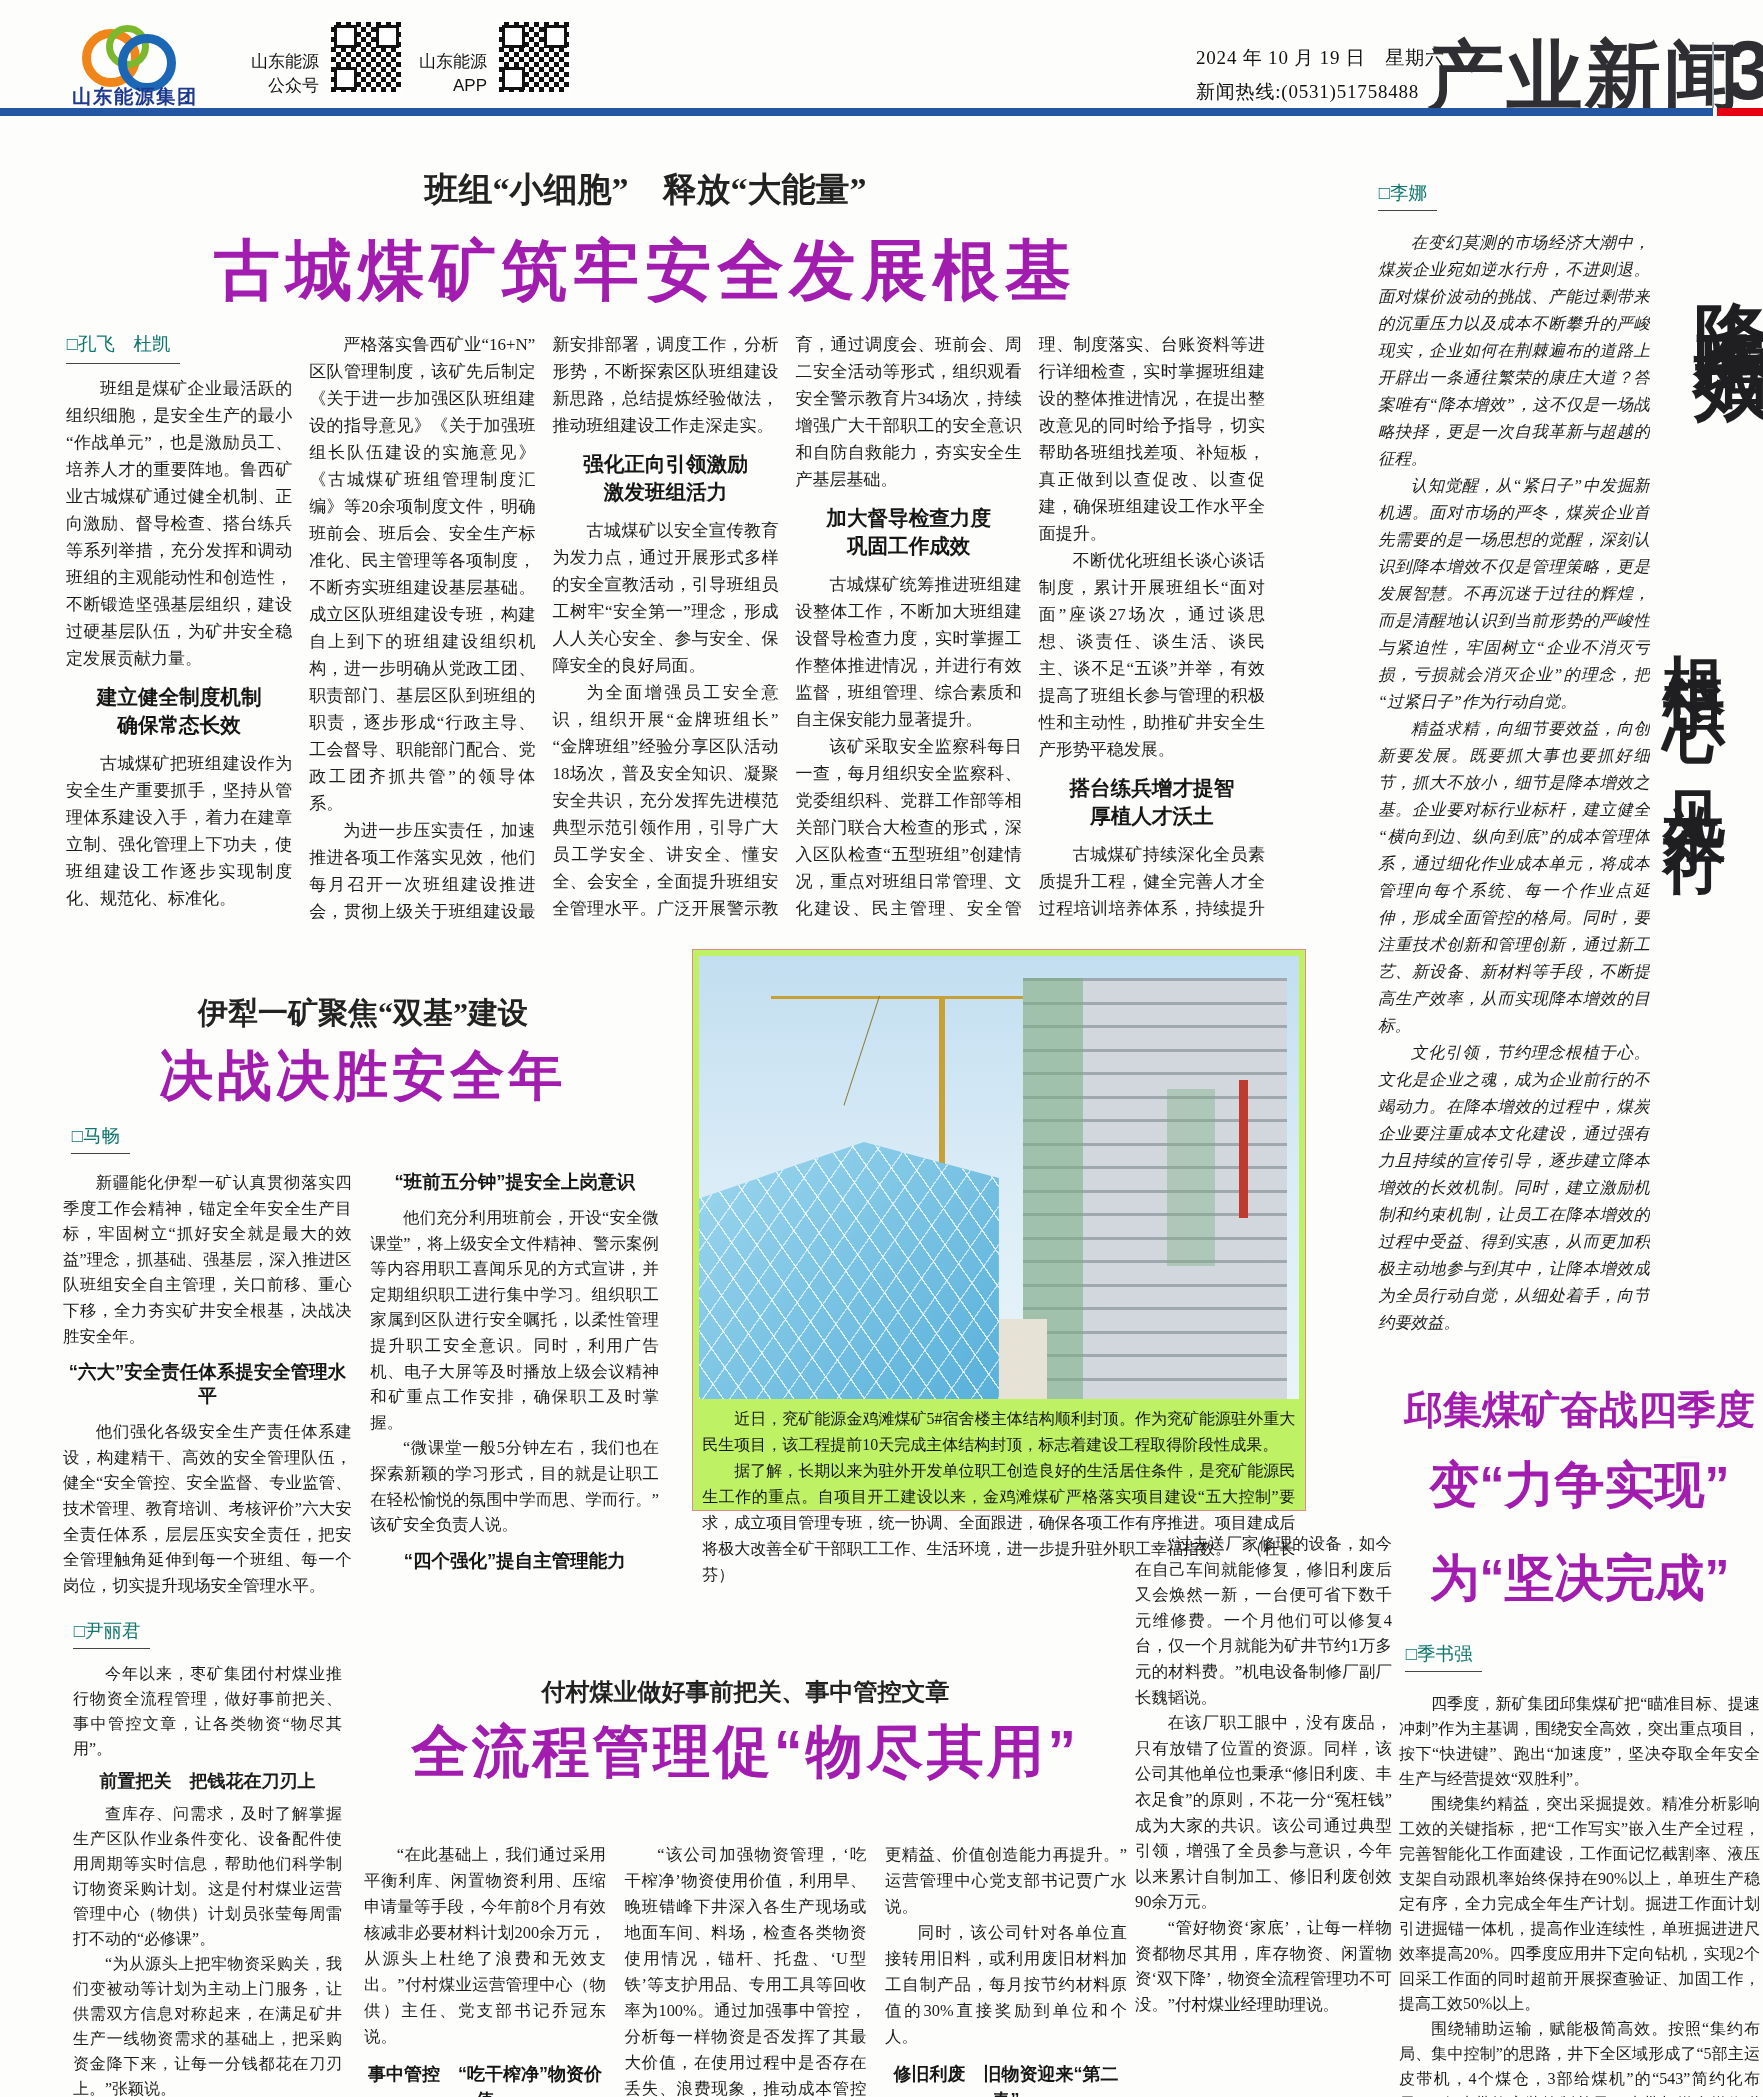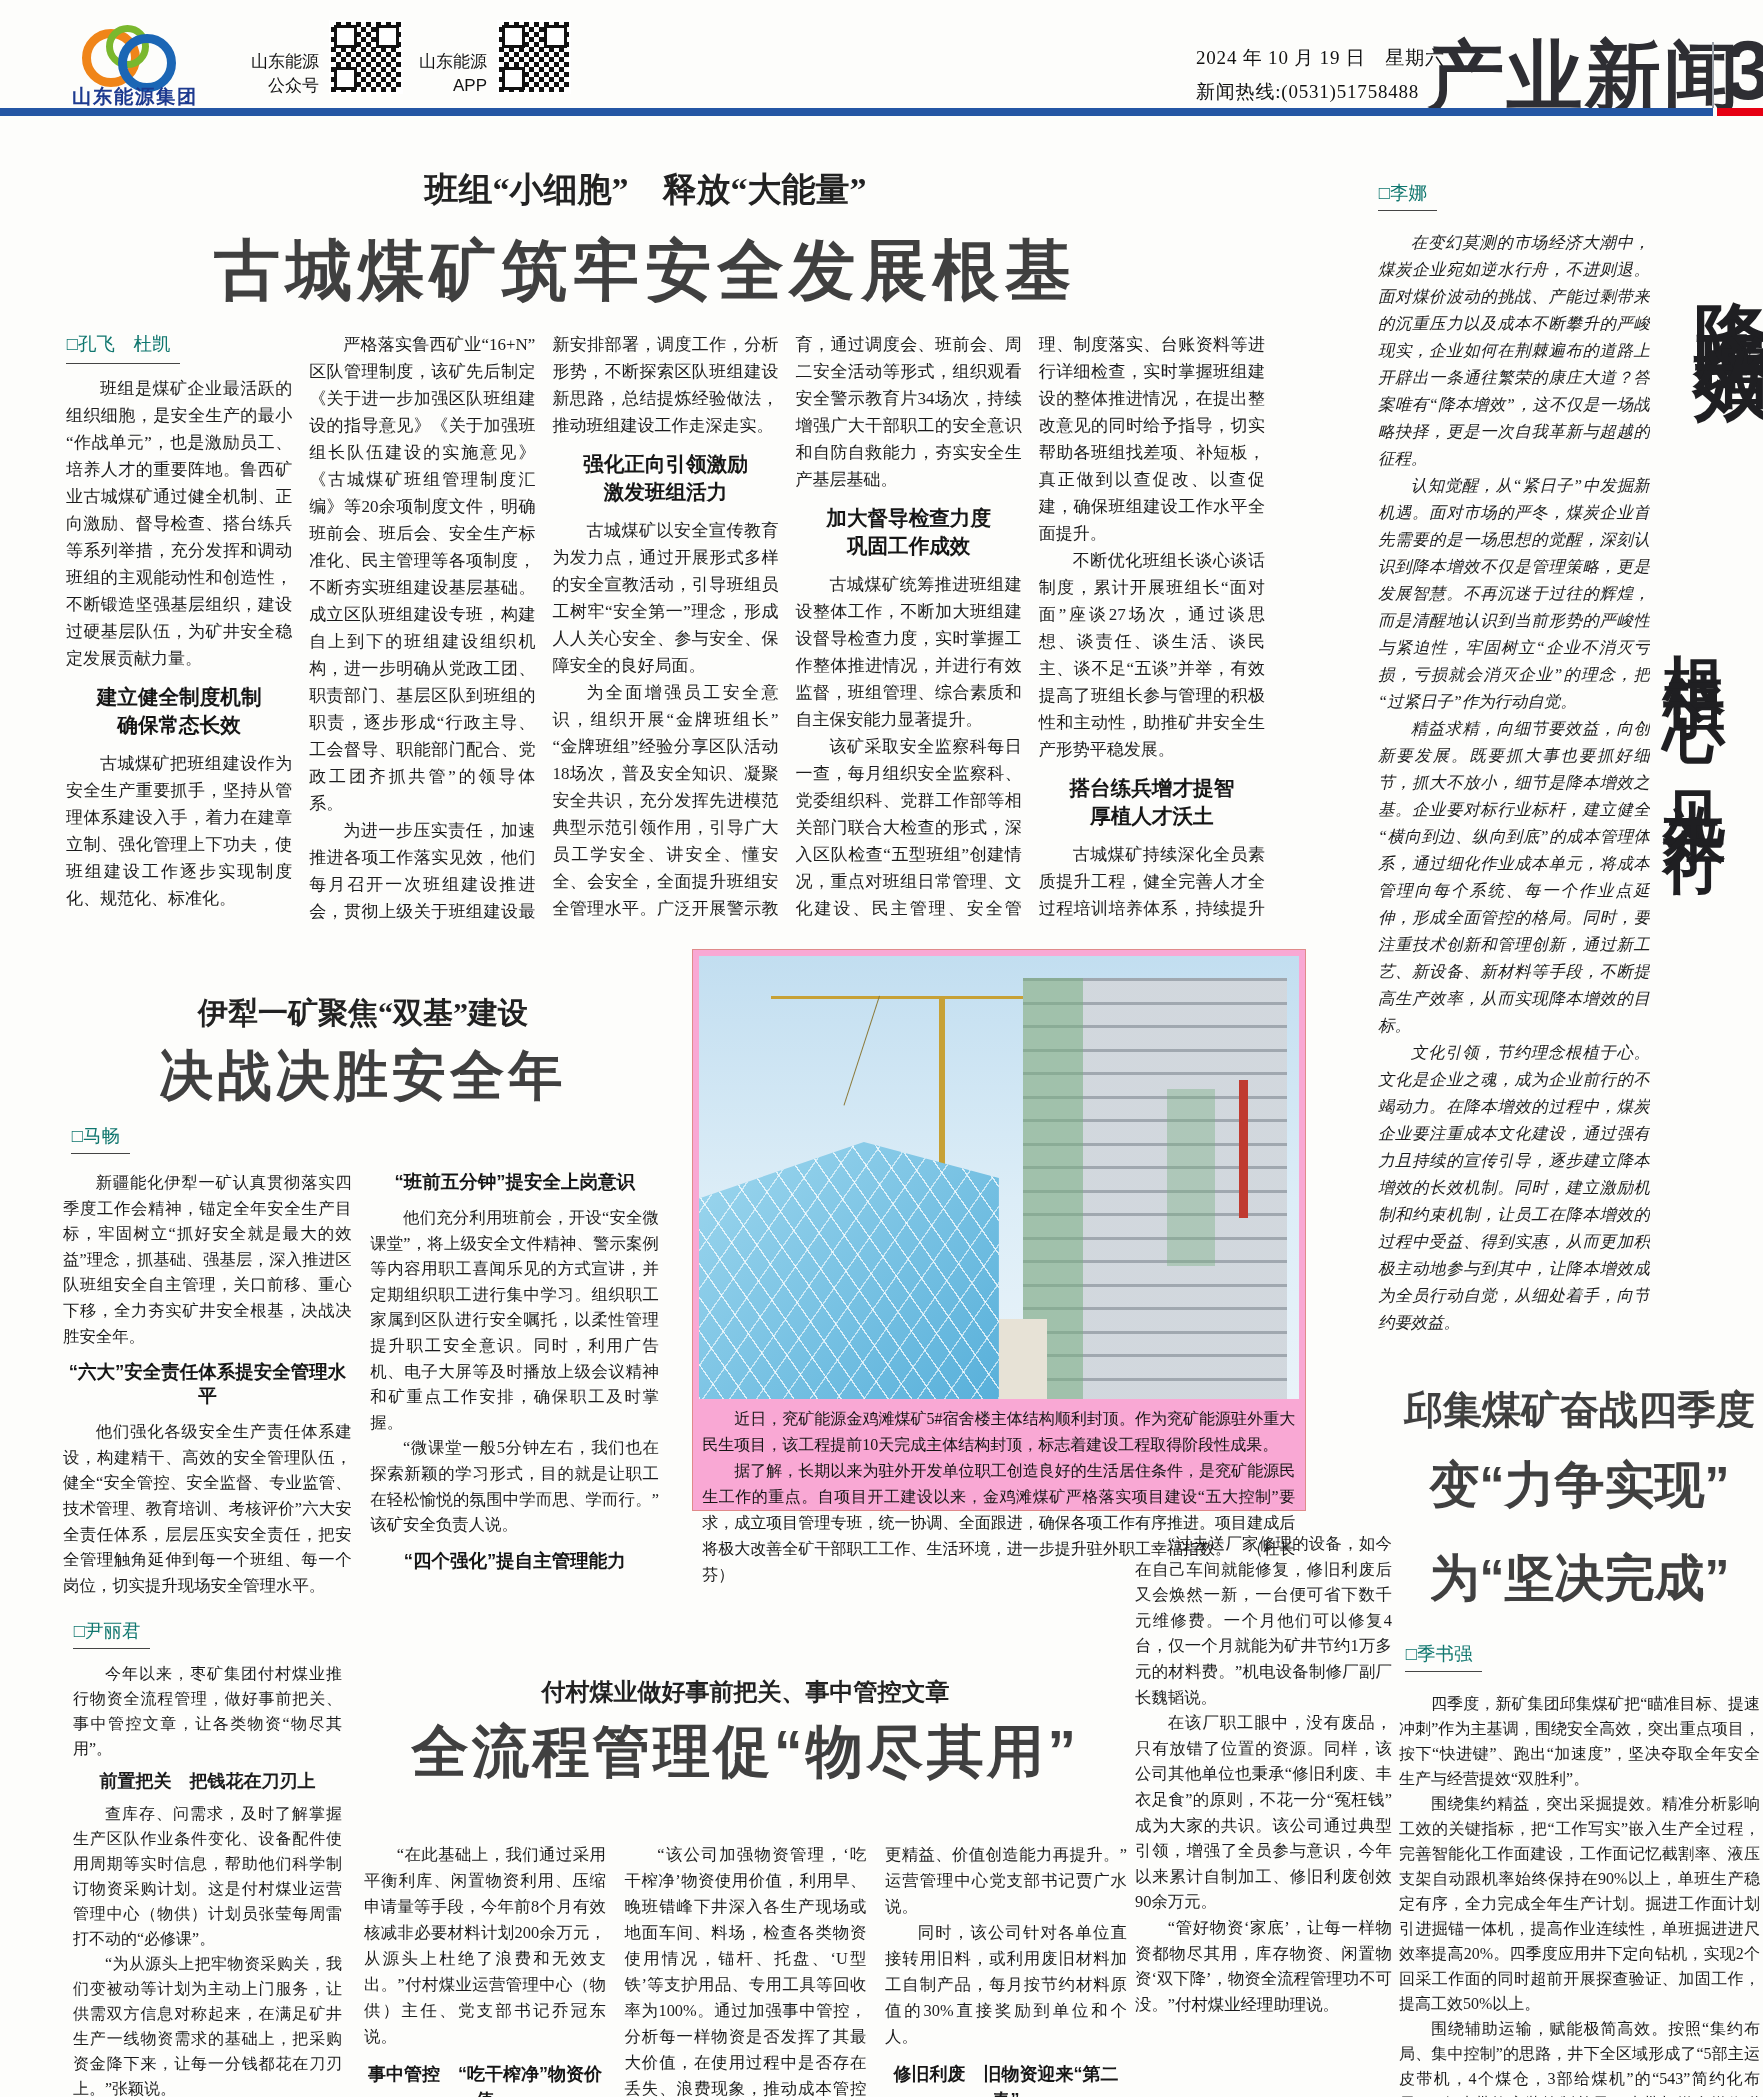--- a/index.html
+++ b/index.html
@@ -15,30 +15,30 @@
   .qr .eye{position:absolute;width:17px;height:17px;border:3.8px solid #111;background:#fff;}
   .qr-label{position:absolute;font-size:17px;line-height:24px;text-align:right;font-family:Liberation Sans, sans-serif;color:#111;}
   .date-line{font-size:19px;color:#111;letter-spacing:0.8px;font-family:"Liberation Serif",serif;}
   .masthead{font-family:"Liberation Sans",sans-serif;font-weight:900;color:#2e2e33;font-size:76px;letter-spacing:2.5px;}
   .pageno{font-family:"Liberation Sans",sans-serif;font-weight:bold;color:#2e2e33;font-size:84px;}
   .blue-bar{position:absolute;left:0;top:108px;width:1713px;height:8.4px;background:#2456a4;}
   .red-bar{position:absolute;left:1717px;top:108px;width:46px;height:8.4px;background:#e60012;}
   .vdiv{position:absolute;left:1712px;top:42px;width:1.7px;height:66px;background:#9aa0a8;}
   
   .kicker{font-family:"Liberation Serif",serif;font-weight:bold;color:#222;text-align:center;}
-  .headline{font-family:"Liberation Sans",sans-serif;font-weight:900;color:#404040;text-align:center;white-space:nowrap;}
+  .headline{font-family:"Liberation Sans",sans-serif;font-weight:900;color:#a21caf;text-align:center;white-space:nowrap;}
   .byline{font-size:18.5px;color:#0f766e;}
   .byline span{display:inline-block;border-bottom:1.3px solid #444;padding:0 10px 5px 0.8px;}
   .body-flow{text-align:justify;overflow:hidden;column-fill:auto;}
   .body-flow p{margin:0;text-indent:2em;}
   .body-flow h3{font-family:"Liberation Sans",sans-serif;font-weight:bold;color:#161616;text-align:center;
                 white-space:pre-line;margin:11px 0;text-indent:0;}
   .inline-sub{font-family:"Liberation Sans",sans-serif;font-weight:bold;text-align:center;white-space:normal;}
   
-  .photo-box{border:1.3px solid #e08a8a;background:#f9a8d4;}
+  .photo-box{border:1.3px solid #e08a8a;background:#bef264;}
   .photo{position:relative;overflow:hidden;background:linear-gradient(180deg,#c2def0 0%,#dcedf7 55%,#e9f3f9 100%);}
   .ph-bld-r{position:absolute;left:54%;top:5%;width:44%;height:95%;
             background:repeating-linear-gradient(180deg,rgba(105,115,125,.45) 0 3.4px,rgba(210,216,222,.9) 3.4px 23.5px),#cdd3d9;}
   .ph-net{position:absolute;left:54%;top:5%;width:10%;height:95%;background:rgba(120,175,130,.55);}
   .ph-net2{position:absolute;left:78%;top:30%;width:8%;height:40%;background:rgba(120,175,130,.4);}
   .ph-banner{position:absolute;left:90%;top:28%;width:9.2px;height:138px;background:#c03a30;}
   .ph-glass{position:absolute;left:0;bottom:0;width:50%;height:58%;
             background:repeating-linear-gradient(55deg,rgba(255,255,255,.75) 0 1.3px,rgba(0,0,0,0) 1.3px 19.3px),
                        repeating-linear-gradient(-55deg,rgba(255,255,255,.6) 0 1.3px,rgba(0,0,0,0) 1.3px 22px),
                        linear-gradient(135deg,#9ed7ee,#58b0da);

